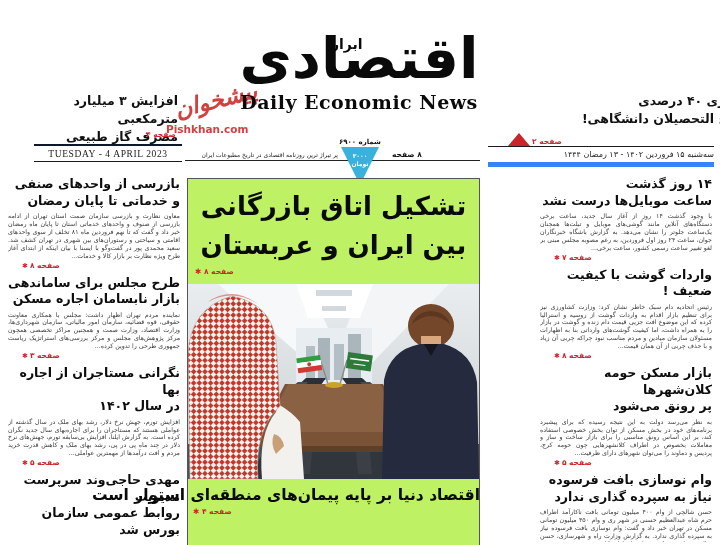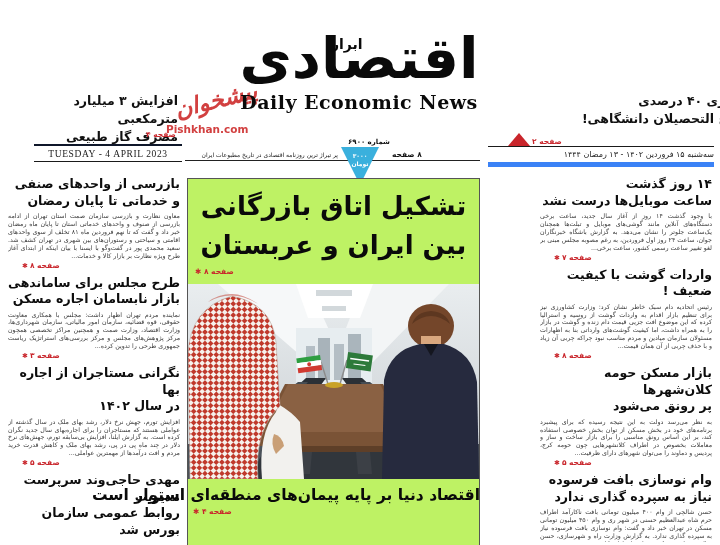--- a/index.html
+++ b/index.html
@@ -16,21 +16,21 @@
   .pishkhan .script{display:block;transform:rotate(-14deg);font-size:23px;font-weight:bold;font-style:italic;white-space:nowrap;}
   .pishkhan .domain{display:block;font-size:10.5px;font-weight:bold;margin-top:9px;direction:ltr;text-align:left;}
   .date-en{position:absolute;left:34px;top:144px;width:148px;border-top:2px solid #0f172a;border-bottom:1px solid #1a1a1a;padding:3px 0 2px;font-family:"Liberation Serif",serif;font-size:9.5px;letter-spacing:.6px;color:#222;text-align:center;direction:ltr;}
   .date-fa{position:absolute;left:488px;top:146px;width:226px;border-top:1px solid #1a1a1a;border-bottom:5px solid #3b82f6;padding:3px 0 3px;font-size:8px;color:#222;text-align:right;}
 
   .masthead{position:absolute;left:233px;top:30px;width:252px;text-align:center;}
   .mast-main{font-size:57px;font-weight:900;color:#0a0a0a;line-height:1.0;letter-spacing:-2px;}
   .mast-small{position:absolute;left:98px;top:6px;font-size:14px;font-weight:bold;color:#0a0a0a;}
   .mast-en{font-family:"DejaVu Serif",serif;font-weight:bold;font-size:19px;color:#0a0a0a;margin-top:4px;letter-spacing:.5px;direction:ltr;}
   .center-rule{position:absolute;left:185px;top:160px;width:295px;border-top:1px solid #222;}
-  .issue-label{position:absolute;left:330px;top:138px;width:60px;font-size:7px;color:#111;font-weight:bold;}
+  .issue-label{position:absolute;left:330px;top:138px;width:60px;text-align:center;font-size:7px;color:#111;font-weight:bold;}
   .price-tri{position:absolute;left:341px;top:147px;width:38px;height:38px;background:#3ab0dd;clip-path:polygon(0 0,100% 0,50% 100%);color:#fff;font-size:6px;font-weight:bold;text-align:center;padding-top:5px;box-sizing:border-box;line-height:1.3;}
   .pages-count{position:absolute;left:392px;top:150px;font-size:7.5px;font-weight:bold;color:#111;}
   .tagline{position:absolute;left:238px;top:151px;width:100px;font-size:6px;color:#222;white-space:nowrap;text-align:left;}
 
   
   .col{position:absolute;top:176px;height:366px;overflow:hidden;}
   .col-left{left:8px;width:172px;}
   .col-right{left:540px;width:172px;}
   .article{margin-bottom:5px;}
   .article h3{margin:0 0 3px;font-size:12.5px;font-weight:bold;line-height:1.32;color:#0d0d0d;white-space:pre-line;text-align:right;}

